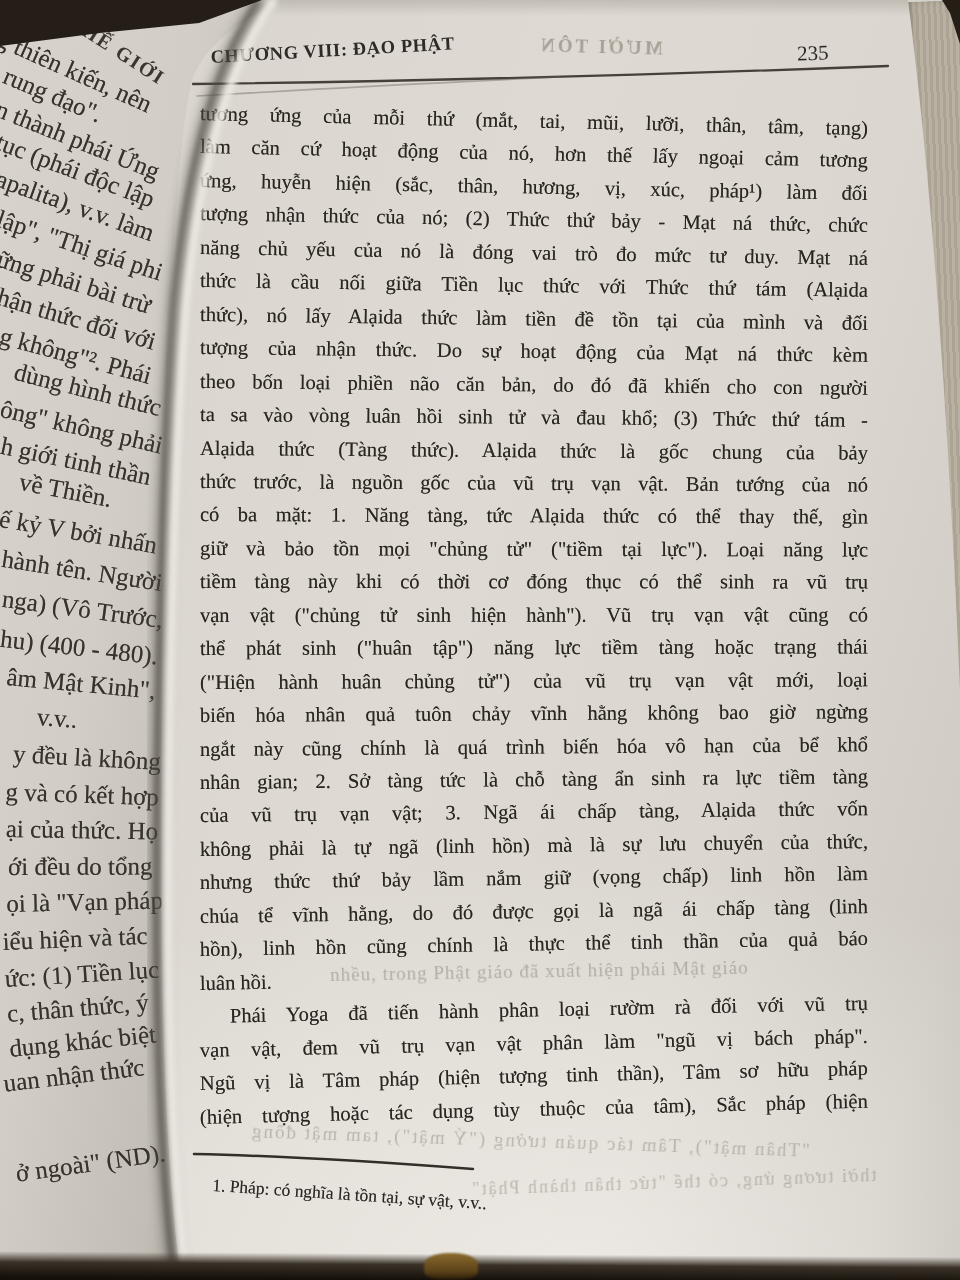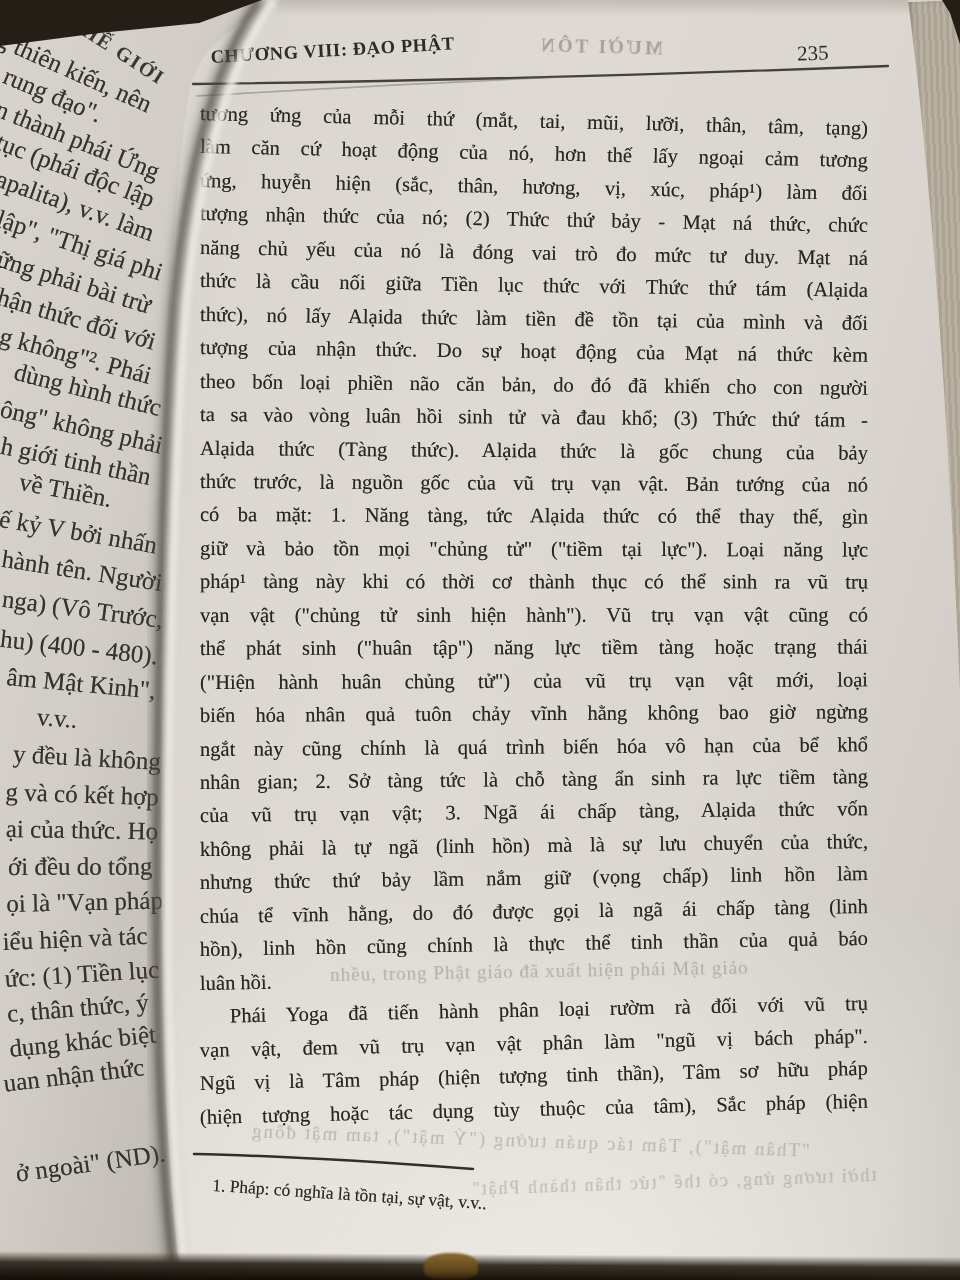--- a/index.html
+++ b/index.html
@@ -149,21 +149,21 @@
         <div class="body-line" style="top: 233.8px; transform: rotate(0.94deg);">năng chủ yếu của nó là đóng vai trò đo mức tư duy. Mạt ná</div>
         <div class="body-line" style="top: 267.25px; transform: rotate(0.85deg);">thức là cầu nối giữa Tiền lục thức với Thức thứ tám (Alạida</div>
         <div class="body-line" style="top: 300.7px; transform: rotate(0.76deg);">thức), nó lấy Alạida thức làm tiền đề tồn tại của mình và đối</div>
         <div class="body-line" style="top: 334.15px; transform: rotate(0.67deg);">tượng của nhận thức. Do sự hoạt động của Mạt ná thức kèm</div>
         <div class="body-line" style="top: 367.6px; transform: rotate(0.58deg);">theo bốn loại phiền não căn bản, do đó đã khiến cho con người</div>
         <div class="body-line" style="top: 401.05px; transform: rotate(0.49deg);">ta sa vào vòng luân hồi sinh tử và đau khổ; (3) Thức thứ tám -</div>
         <div class="body-line" style="top: 434.5px; transform: rotate(0.4deg);">Alạida thức (Tàng thức). Alạida thức là gốc chung của bảy</div>
         <div class="body-line" style="top: 467.95px; transform: rotate(0.31deg);">thức trước, là nguồn gốc của vũ trụ vạn vật. Bản tướng của nó</div>
         <div class="body-line" style="top: 501.4px; transform: rotate(0.22deg);">có ba mặt: 1. Năng tàng, tức Alạida thức có thể thay thế, gìn</div>
         <div class="body-line" style="top: 534.85px; transform: rotate(0.13deg);">giữ và bảo tồn mọi "chủng tử" ("tiềm tại lực"). Loại năng lực</div>
-        <div class="body-line" style="top: 568.3px; transform: rotate(0.04deg);">pháp¹ tàng này khi có thời cơ thành thục có thể sinh ra vũ trụ</div>
+        <div class="body-line" style="top: 568.3px; transform: rotate(0.04deg);">tiềm tàng này khi có thời cơ đóng thục có thể sinh ra vũ trụ</div>
         <div class="body-line" style="top: 601.75px; transform: rotate(-0.05deg);">vạn vật ("chủng tử sinh hiện hành"). Vũ trụ vạn vật cũng có</div>
         <div class="body-line" style="top: 635.2px; transform: rotate(-0.14deg);">thể phát sinh ("huân tập") năng lực tiềm tàng hoặc trạng thái</div>
         <div class="body-line" style="top: 668.65px; transform: rotate(-0.23deg);">("Hiện hành huân chủng tử") của vũ trụ vạn vật mới, loại</div>
         <div class="body-line" style="top: 702.1px; transform: rotate(-0.32deg);">biến hóa nhân quả tuôn chảy vĩnh hằng không bao giờ ngừng</div>
         <div class="body-line" style="top: 735.55px; transform: rotate(-0.41deg);">ngắt này cũng chính là quá trình biến hóa vô hạn của bể khổ</div>
         <div class="body-line" style="top: 769px; transform: rotate(-0.5deg);">nhân gian; 2. Sở tàng tức là chỗ tàng ẩn sinh ra lực tiềm tàng</div>
         <div class="body-line" style="top: 802.45px; transform: rotate(-0.59deg);">của vũ trụ vạn vật; 3. Ngã ái chấp tàng, Alạida thức vốn</div>
         <div class="body-line" style="top: 835.9px; transform: rotate(-0.68deg);">không phải là tự ngã (linh hồn) mà là sự lưu chuyển của thức,</div>
         <div class="body-line" style="top: 869.35px; transform: rotate(-0.77deg);">nhưng thức thứ bảy lầm nắm giữ (vọng chấp) linh hồn làm</div>
         <div class="body-line" style="top: 902.8px; transform: rotate(-0.86deg);">chúa tể vĩnh hằng, do đó được gọi là ngã ái chấp tàng (linh</div>

